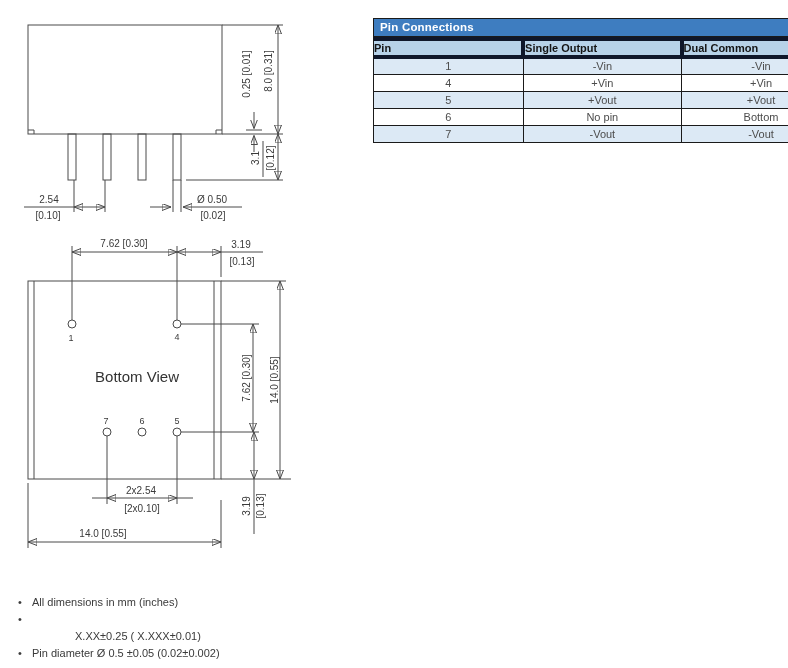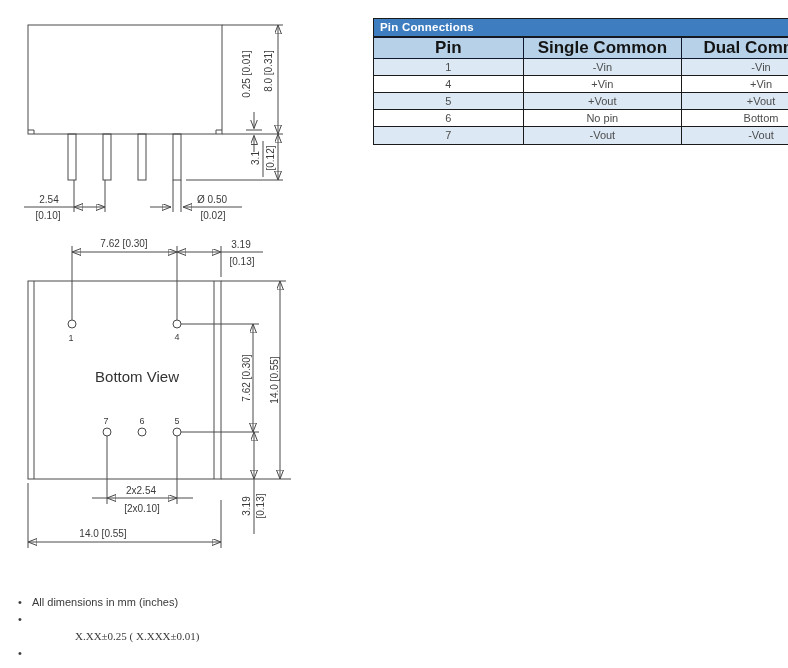--- a/index.html
+++ b/index.html
@@ -16,34 +16,34 @@
   svg text.big { font-size:15px; fill:#333; }
   svg text.pinlabel { font-size:9px; }
   svg .white-fill { fill:#ffffff; }
 
   
   .pin-table-wrap { position:absolute; left:373px; top:18px; width:468px; border:1px solid #1a1a1a; }
   .pin-table-title { background:#3e7dc0; color:#ffffff; font-weight:bold; font-size:11.5px;
                      padding:2px 6px 3px 6px; border-bottom:1px solid #1a1a1a; letter-spacing:.2px; }
   table.pin-table { width:100%; border-collapse:collapse; table-layout:fixed; }
   table.pin-table col.c1 { width:32%; }
-  table.pin-table th { background:#b7d2e8; color:#141414; font-size:17px; font-weight:bold;
-                       border:1px solid #0f172a; height:18px; text-align:center; }
+  table.pin-table th { background:#b7d2e8; color:#141414; font-size:11px; font-weight:bold;
+                       border:4px solid #0f172a; height:18px; text-align:left; }
   table.pin-table td { font-size:11px; color:#4c4c4c; border:1px solid #1a1a1a; height:17px;
                        text-align:center; background:#ffffff; }
   table.pin-table tr.alt td { background:#dce9f5; }
   table.pin-table th:first-child, table.pin-table td:first-child { border-left:none; }
   table.pin-table th:last-child,  table.pin-table td:last-child  { border-right:none; }
   table.pin-table tr:last-child td { border-bottom:none; }
 
   
   .notes { position:absolute; left:18px; top:595px; width:400px; font-size:11px; color:#3a3a3a; }
   .note-row { display:flex; margin-bottom:3px; line-height:14px; }
   .bullet { width:14px; flex:0 0 14px; font-size:11px; }
-  .note-indent { padding-left:57px; line-height:14px; margin-bottom:3px;font-family:Liberation Serif, serif; }
+  .note-indent { padding-left:57px; line-height:14px; margin-bottom:3px; }
 </style>
 </head>
 <body>
 
 <div class="canvas">
 
   <svg id="side-view-svg" width="310" height="232" viewBox="0 0 310 232">
     <defs>
       <marker id="arr" orient="auto-start-reverse" markerWidth="10" markerHeight="8" refX="9" refY="3.5" markerUnits="userSpaceOnUse">
         <path d="M0,0 L9,3.5 L0,7 Z" fill="#4a4a4a" stroke="none"></path>
@@ -172,21 +172,21 @@
     <div class="pin-table-title">Pin Connections</div>
     <table class="pin-table">
       <colgroup>
           <col class="c1">
           <col>
           <col>
         </colgroup>
       <thead>
         <tr>
           <th>Pin</th>
-          <th>Single Common</th>
+          <th>Single Output</th>
           <th>Dual Common</th>
         </tr>
       </thead>
       <tbody>
         <tr class="alt">
           <td>1</td>
           <td>-Vin</td>
           <td>-Vin</td>
         </tr>
         <tr>
@@ -217,16 +217,17 @@
     <div class="note-row">
       <span class="bullet">•</span>
       <span>All dimensions in mm (inches)</span>
     </div>
     <div class="note-row">
       <span class="bullet">•</span>
     </div>
     <div class="note-indent">X.XX±0.25 ( X.XXX±0.01)</div>
     <div class="note-row">
       <span class="bullet">•</span>
+      <span>Pin diameter Ø 0.5 ±0.05 (0.02±0.002)</span>
     </div>
   </div>
 
 </div>
 
 </body></html>

